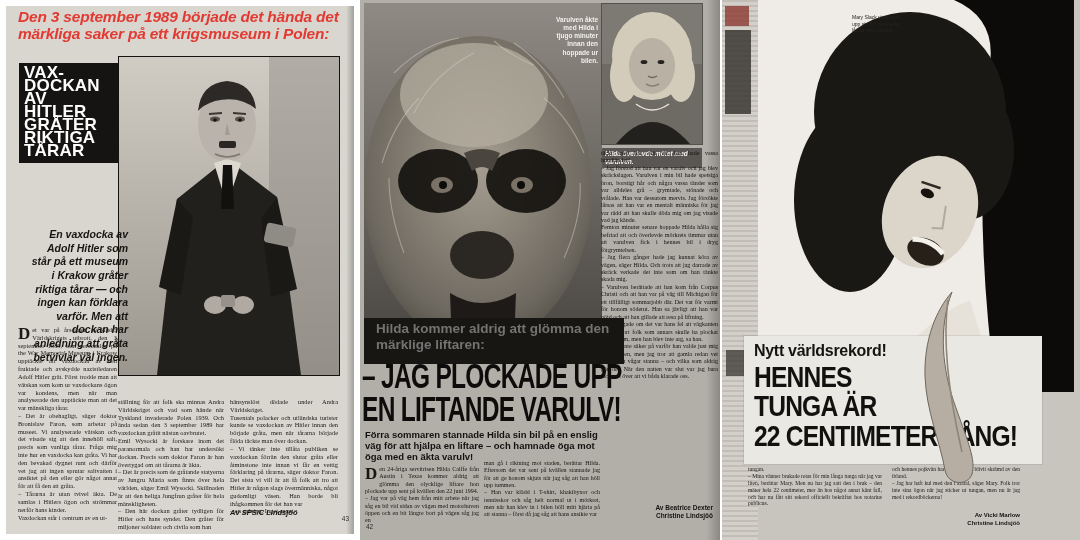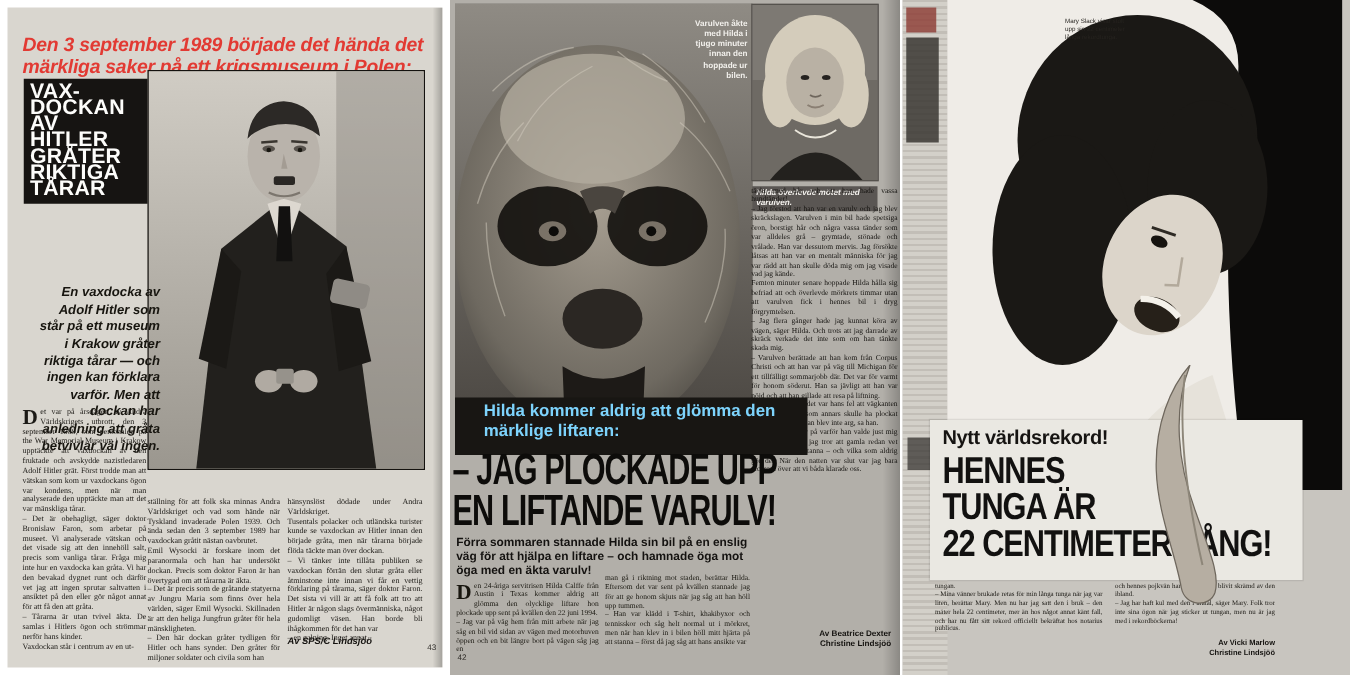--- a/index.html
+++ b/index.html
@@ -8,21 +8,21 @@
   .panel{position:absolute;overflow:hidden;}
   .abs{position:absolute;}
   .pre{white-space:pre-line;}
   .serif{font-family:"Liberation Serif","DejaVu Serif",serif;}
   .just{text-align:justify;text-justify:inter-word;hyphens:auto;}
 
   
   #panel-left{left:6px;top:6px;width:348px;height:528px;background:#d9d6cf;}
   #panel-left::after{content:"";position:absolute;right:0;top:0;width:8px;height:100%;
     background:linear-gradient(90deg,rgba(0,0,0,0),rgba(0,0,0,.25));}
-  .l-kicker{left:12px;top:22px;width:330px;color:#e23a33;font-weight:bold;font-style:italic;
+  .l-kicker{left:12px;top:2px;width:330px;color:#e23a33;font-weight:bold;font-style:italic;
     font-size:15.5px;line-height:1.12;letter-spacing:-0.2px;}
   .l-hl-box{left:13px;top:57px;width:95px;height:94px;background:#161412;color:#fdfdfb;
     font-weight:bold;font-size:17px;line-height:13px;padding:3px 5px;letter-spacing:.2px;}
   .l-photo{left:112px;top:50px;width:220px;height:318px;border:1px solid #14120f;background:#b7b2aa;}
   .l-lead{left:24px;top:222px;width:98px;font-weight:bold;font-style:italic;font-size:10.5px;
     line-height:1.3;color:#17150f;text-align:right;}
   .l-body1{left:12px;top:320px;width:99px;height:204px;font-size:6.4px;line-height:1.22;color:#1c1a16;}
   .l-cap{left:112px;top:372px;width:226px;font-weight:bold;font-size:8px;line-height:1.15;color:#14120f;}
   .l-body2{left:112px;top:392px;width:106px;height:126px;font-size:6.4px;line-height:1.22;color:#1c1a16;}
   .l-body3{left:224px;top:392px;width:108px;height:108px;font-size:6.4px;line-height:1.22;color:#1c1a16;}
@@ -37,22 +37,22 @@
     background:linear-gradient(90deg,rgba(0,0,0,0),rgba(0,0,0,.22));}
   .m-wolf{left:4px;top:3px;width:238px;height:341px;background:#55524d;}
   .m-wolf-cap{left:196px;top:16px;width:42px;color:#f2f0ec;font-weight:bold;font-size:6.5px;
     line-height:1.25;text-align:right;z-index:3;}
   .m-hilda{left:241px;top:3px;width:100px;height:140px;background:#7d7973;border:1px solid #55524d;}
   .m-hilda-cap{left:0;bottom:3px;width:94px;padding:2px 3px;background:rgba(35,33,30,.62);
     color:#f5f3ef;font-weight:bold;font-style:italic;font-size:6.5px;line-height:1.2;}
   .m-sidecol{left:241px;top:150px;width:117px;height:352px;font-size:6px;line-height:1.24;color:#14120f;}
   .m-sideby{left:241px;top:504px;width:112px;text-align:right;font-weight:bold;font-size:6.5px;
     line-height:1.3;color:#14120f;}
-  .m-kicker{left:4px;top:318px;width:236px;height:40px;background:#181613;color:#7dd3fc;
-    font-weight:bold;font-size:13.5px;line-height:1.2;padding:3px 23px;z-index:4;}
+  .m-kicker{left:4px;top:318px;width:236px;height:40px;background:#181613;color:#737373;
+    font-weight:bold;font-size:13.5px;line-height:1.2;padding:3px 12px;z-index:4;}
   .m-headline{left:2px;top:360px;width:256px;z-index:4;color:#0d0c0a;font-weight:900;
     font-size:35px;line-height:.94;letter-spacing:-1px;white-space:nowrap;
     transform:scaleX(.70);transform-origin:left top;}
   .m-lead{left:5px;top:430px;width:242px;font-weight:bold;font-size:9.5px;line-height:1.15;color:#141210;}
   .m-body1{left:5px;top:466px;width:114px;height:58px;font-size:6px;line-height:1.22;color:#18160f;}
   .m-body2{left:124px;top:460px;width:116px;height:66px;font-size:6px;line-height:1.22;color:#18160f;}
   .m-pagenum{left:6px;bottom:10px;font-size:6.5px;color:#2e2b27;}
 
   
   #panel-right{left:722px;top:0;width:358px;height:540px;background:#c8c5bf;padding-left:48px;}

